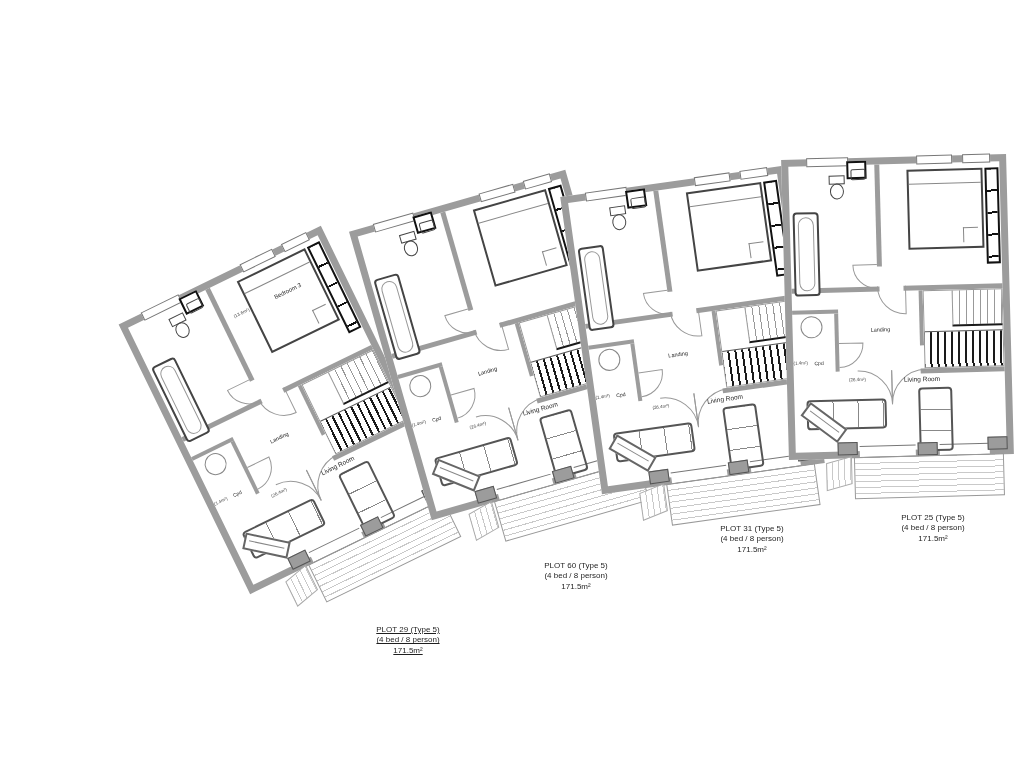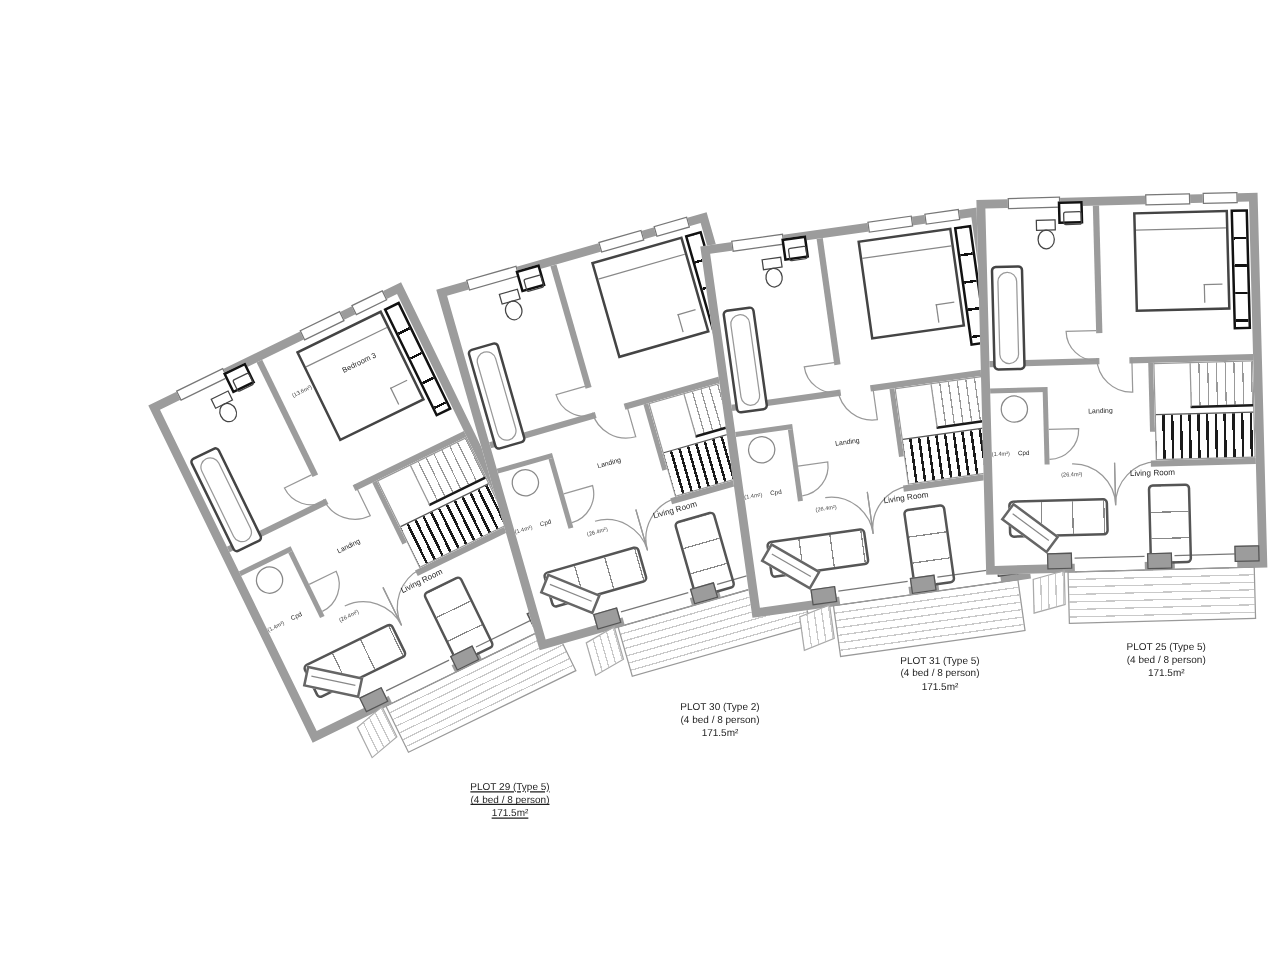--- a/index.html
+++ b/index.html
@@ -220,21 +220,21 @@
     <div class="rlbl lbl-cpd">
       <span>Cpd</span>
       <span class="sub">(1.4m²)</span>
     </div>
     <div class="rlbl lbl-living">
       <span>Living Room</span>
       <span class="sub">(26.4m²)</span>
     </div>
   </div>
     <div class="plot-label" style="left: 511px; top: 561px;">
-    <div>PLOT 30 (Type 2)</div>
+    <div>PLOT 60 (Type 5)</div>
     <div>(4 bed / 8 person)</div>
     <div>171.5m²</div>
   </div>
     <div class="unit" style="left: 580px; top: 180px; transform: rotate(-8deg);">
 
     <div class="win win-a"></div>
     <div class="win win-b"></div>
     <div class="win win-c"></div>
     <div class="boiler"></div>
     <div class="patio patio-a"></div>

